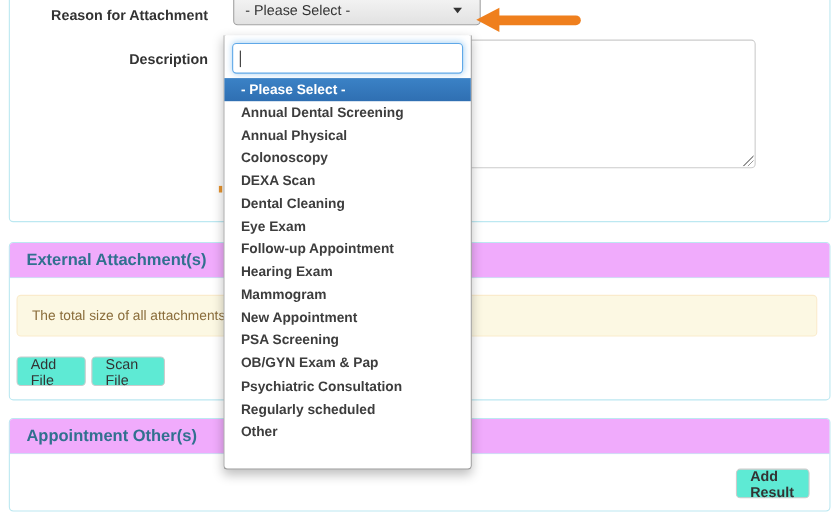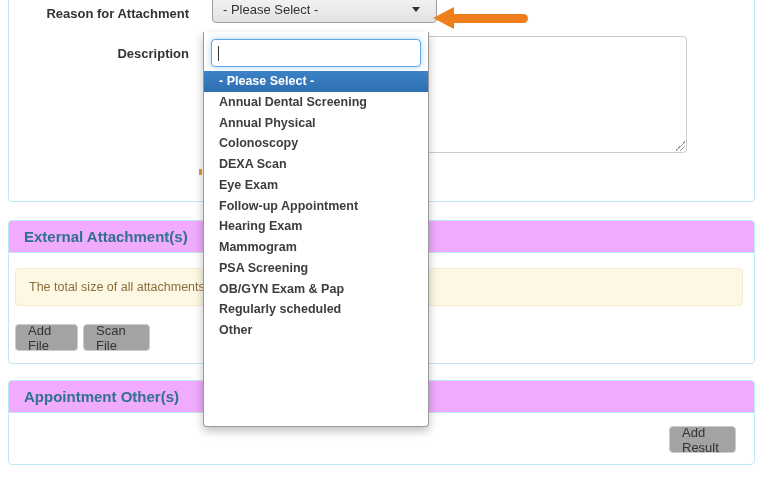--- a/index.html
+++ b/index.html
@@ -105,28 +105,28 @@
   
   .alert-warning{
     position:absolute;left:6px;top:47px;right:11px;height:38px;
     background:#fcf8e3;border:1px solid #faebcc;border-radius:4px;
     box-sizing:border-box;display:flex;align-items:center;
     padding:0 13px;color:#8a6d3b;font-size:12.5px;white-space:nowrap;overflow:hidden;
   }
 
   
   .btn{
-    position:absolute;height:27px;background:#a3a3a3;border:1px solid #ccc;
+    position:absolute;height:27px;background:#5eead4;border:1px solid #ccc;
     border-radius:4px;box-sizing:border-box;
     display:flex;align-items:center;justify-content:center;
     font-size:13px;color:#333;cursor:pointer;padding:0 12px;
   }
   .btn-addfile{left:6px;top:103px;width:63px;}
   .btn-scanfile{left:74px;top:103px;width:67px;}
-  .btn-addresult{left:660px;top:45px;width:67px;}
+  .btn-addresult{left:660px;top:45px;width:67px;font-weight:bold;}
 
   
   .peek-fragment{position:absolute;left:199px;top:169px;width:3px;height:6px;background:#e8952f;z-index:5;}
 </style>
 </head>
 <body>
 
 <div class="panel panel-top">
   <div class="form-label" style="top:13px;">Reason for Attachment</div>
 
@@ -175,22 +175,25 @@
 <div class="dropdown">
   <input class="dd-search" value="" style="">
   <span class="text-cursor"></span>
   <ul class="dd-list">
 
   <li class="highlighted">- Please Select -</li>
       <li>Annual Dental Screening</li>
       <li>Annual Physical</li>
       <li>Colonoscopy</li>
       <li>DEXA Scan</li>
+      <li>Dental Cleaning</li>
       <li>Eye Exam</li>
       <li>Follow-up Appointment</li>
       <li>Hearing Exam</li>
       <li>Mammogram</li>
+      <li>New Appointment</li>
       <li>PSA Screening</li>
       <li>OB/GYN Exam &amp; Pap</li>
+      <li>Psychiatric Consultation</li>
       <li>Regularly scheduled</li>
       <li>Other</li>
     </ul>
 </div>
 
 </body></html>

